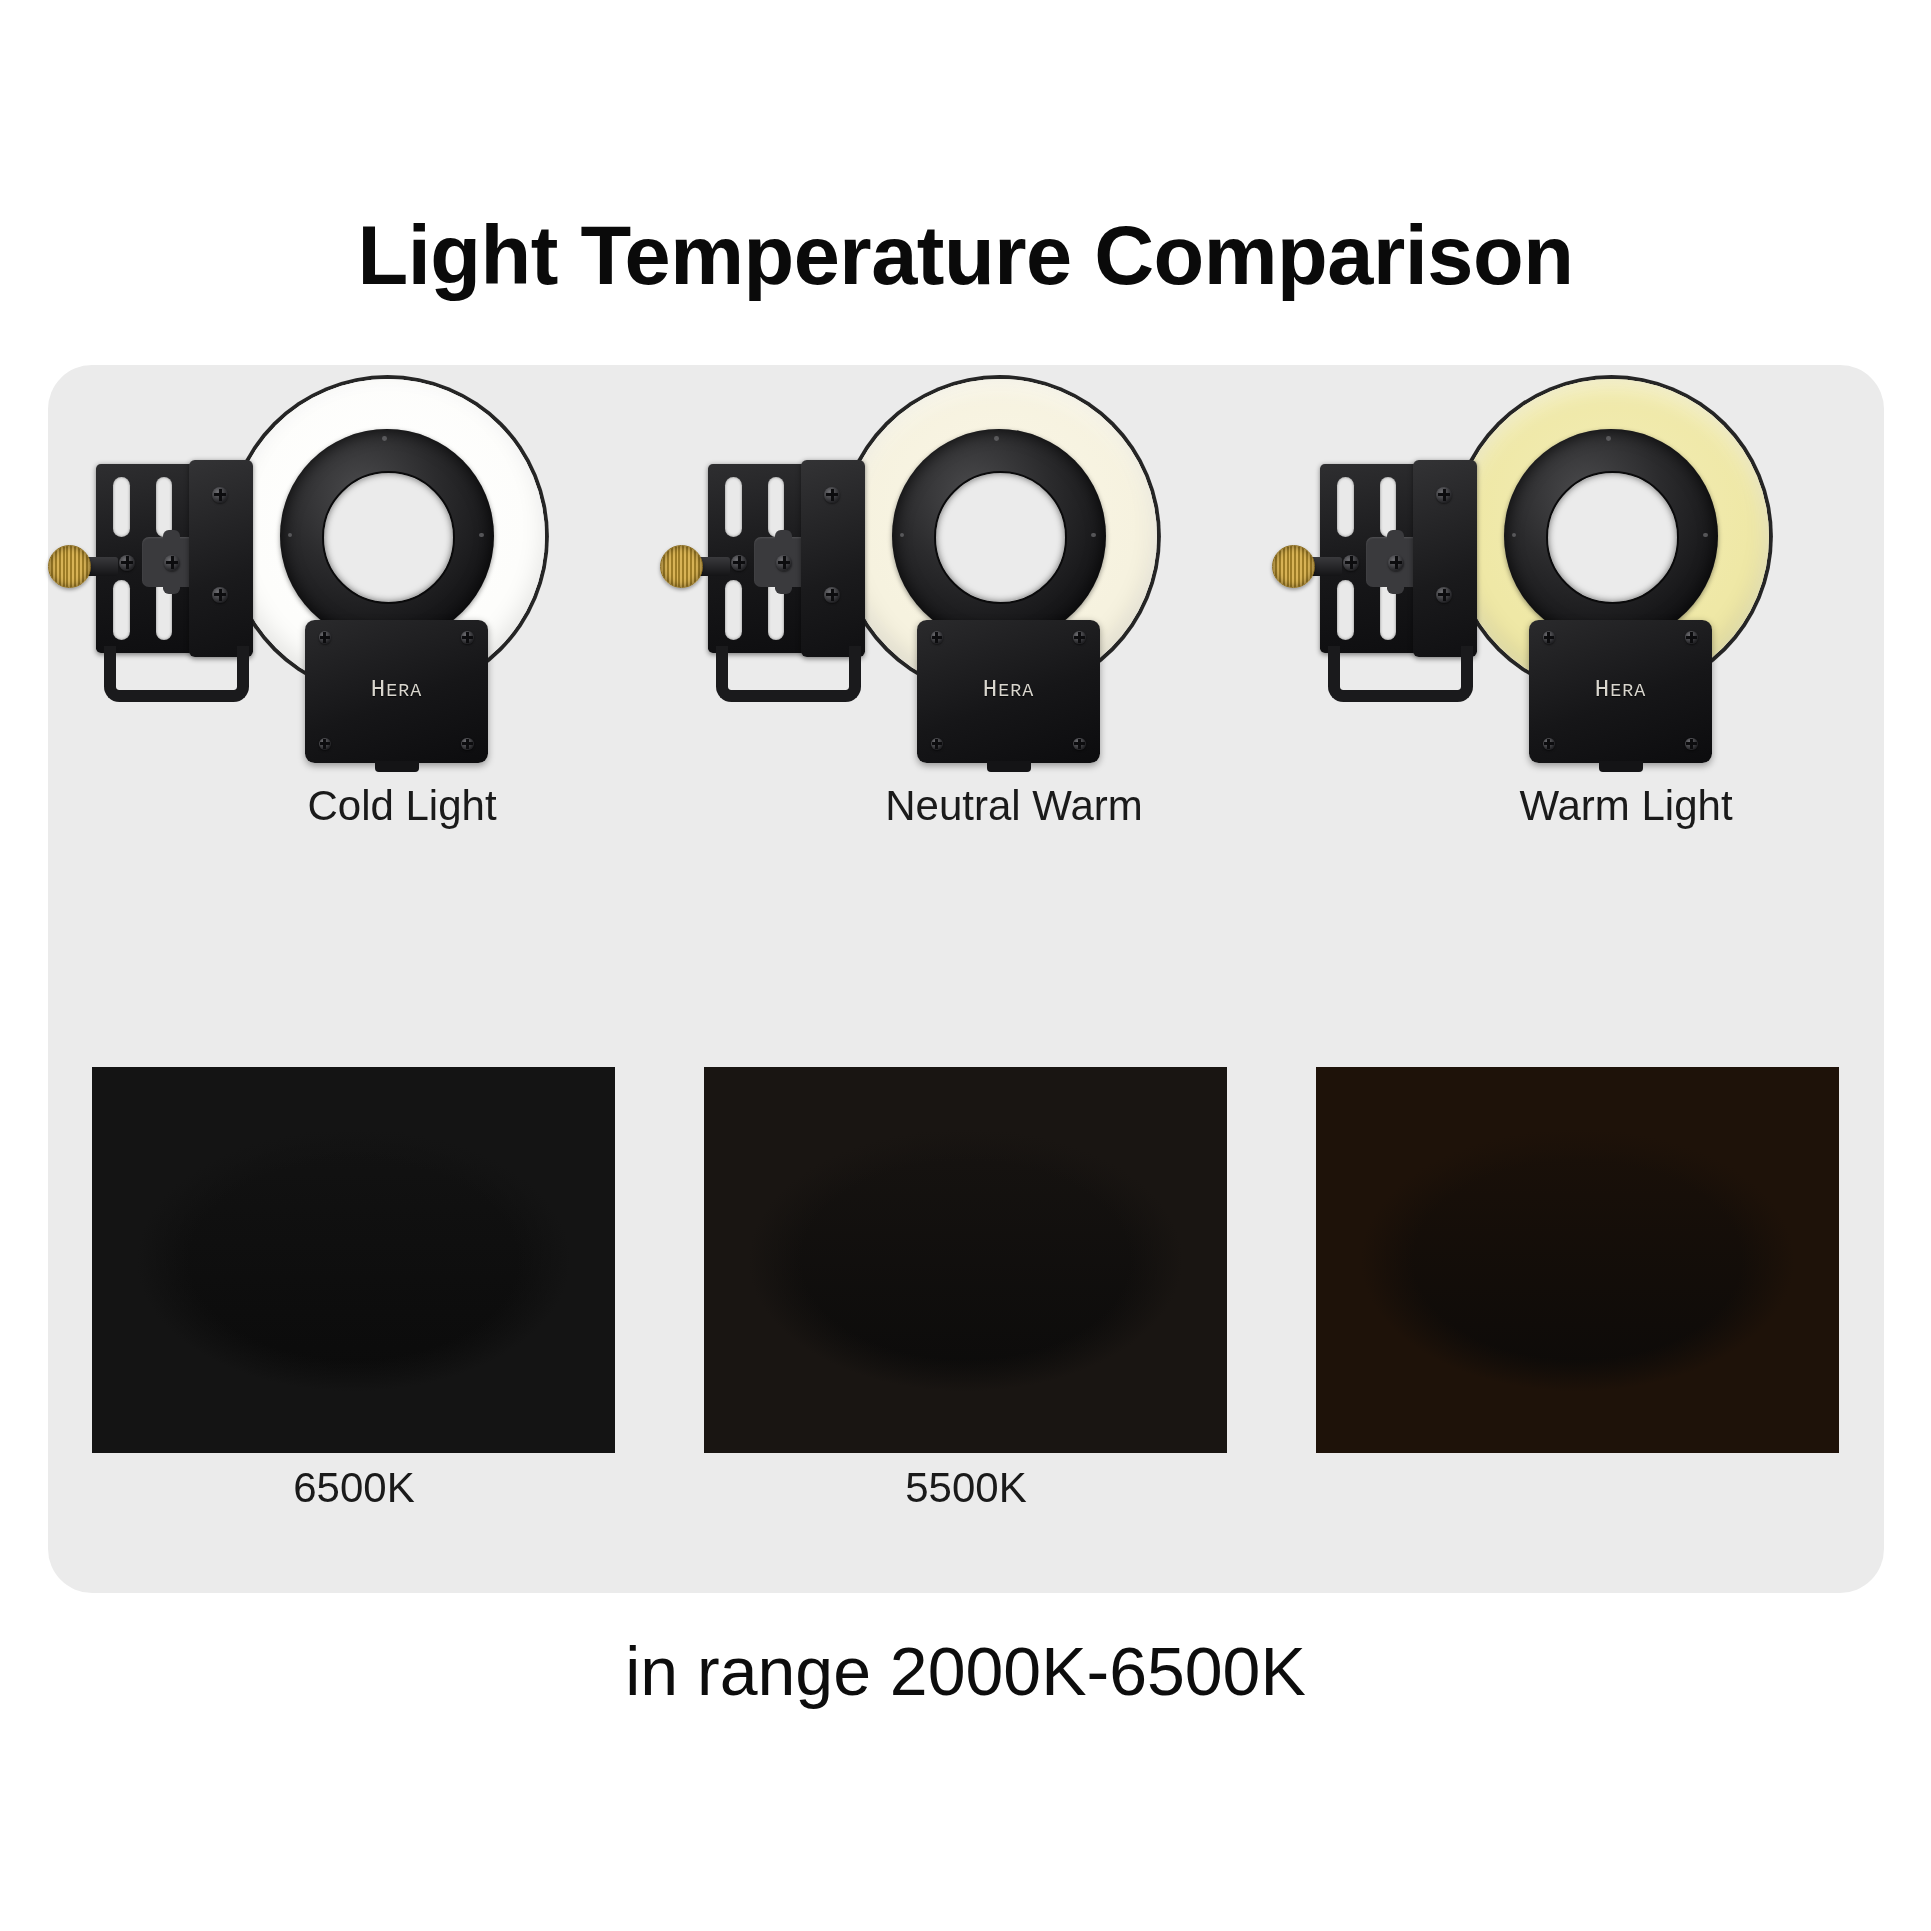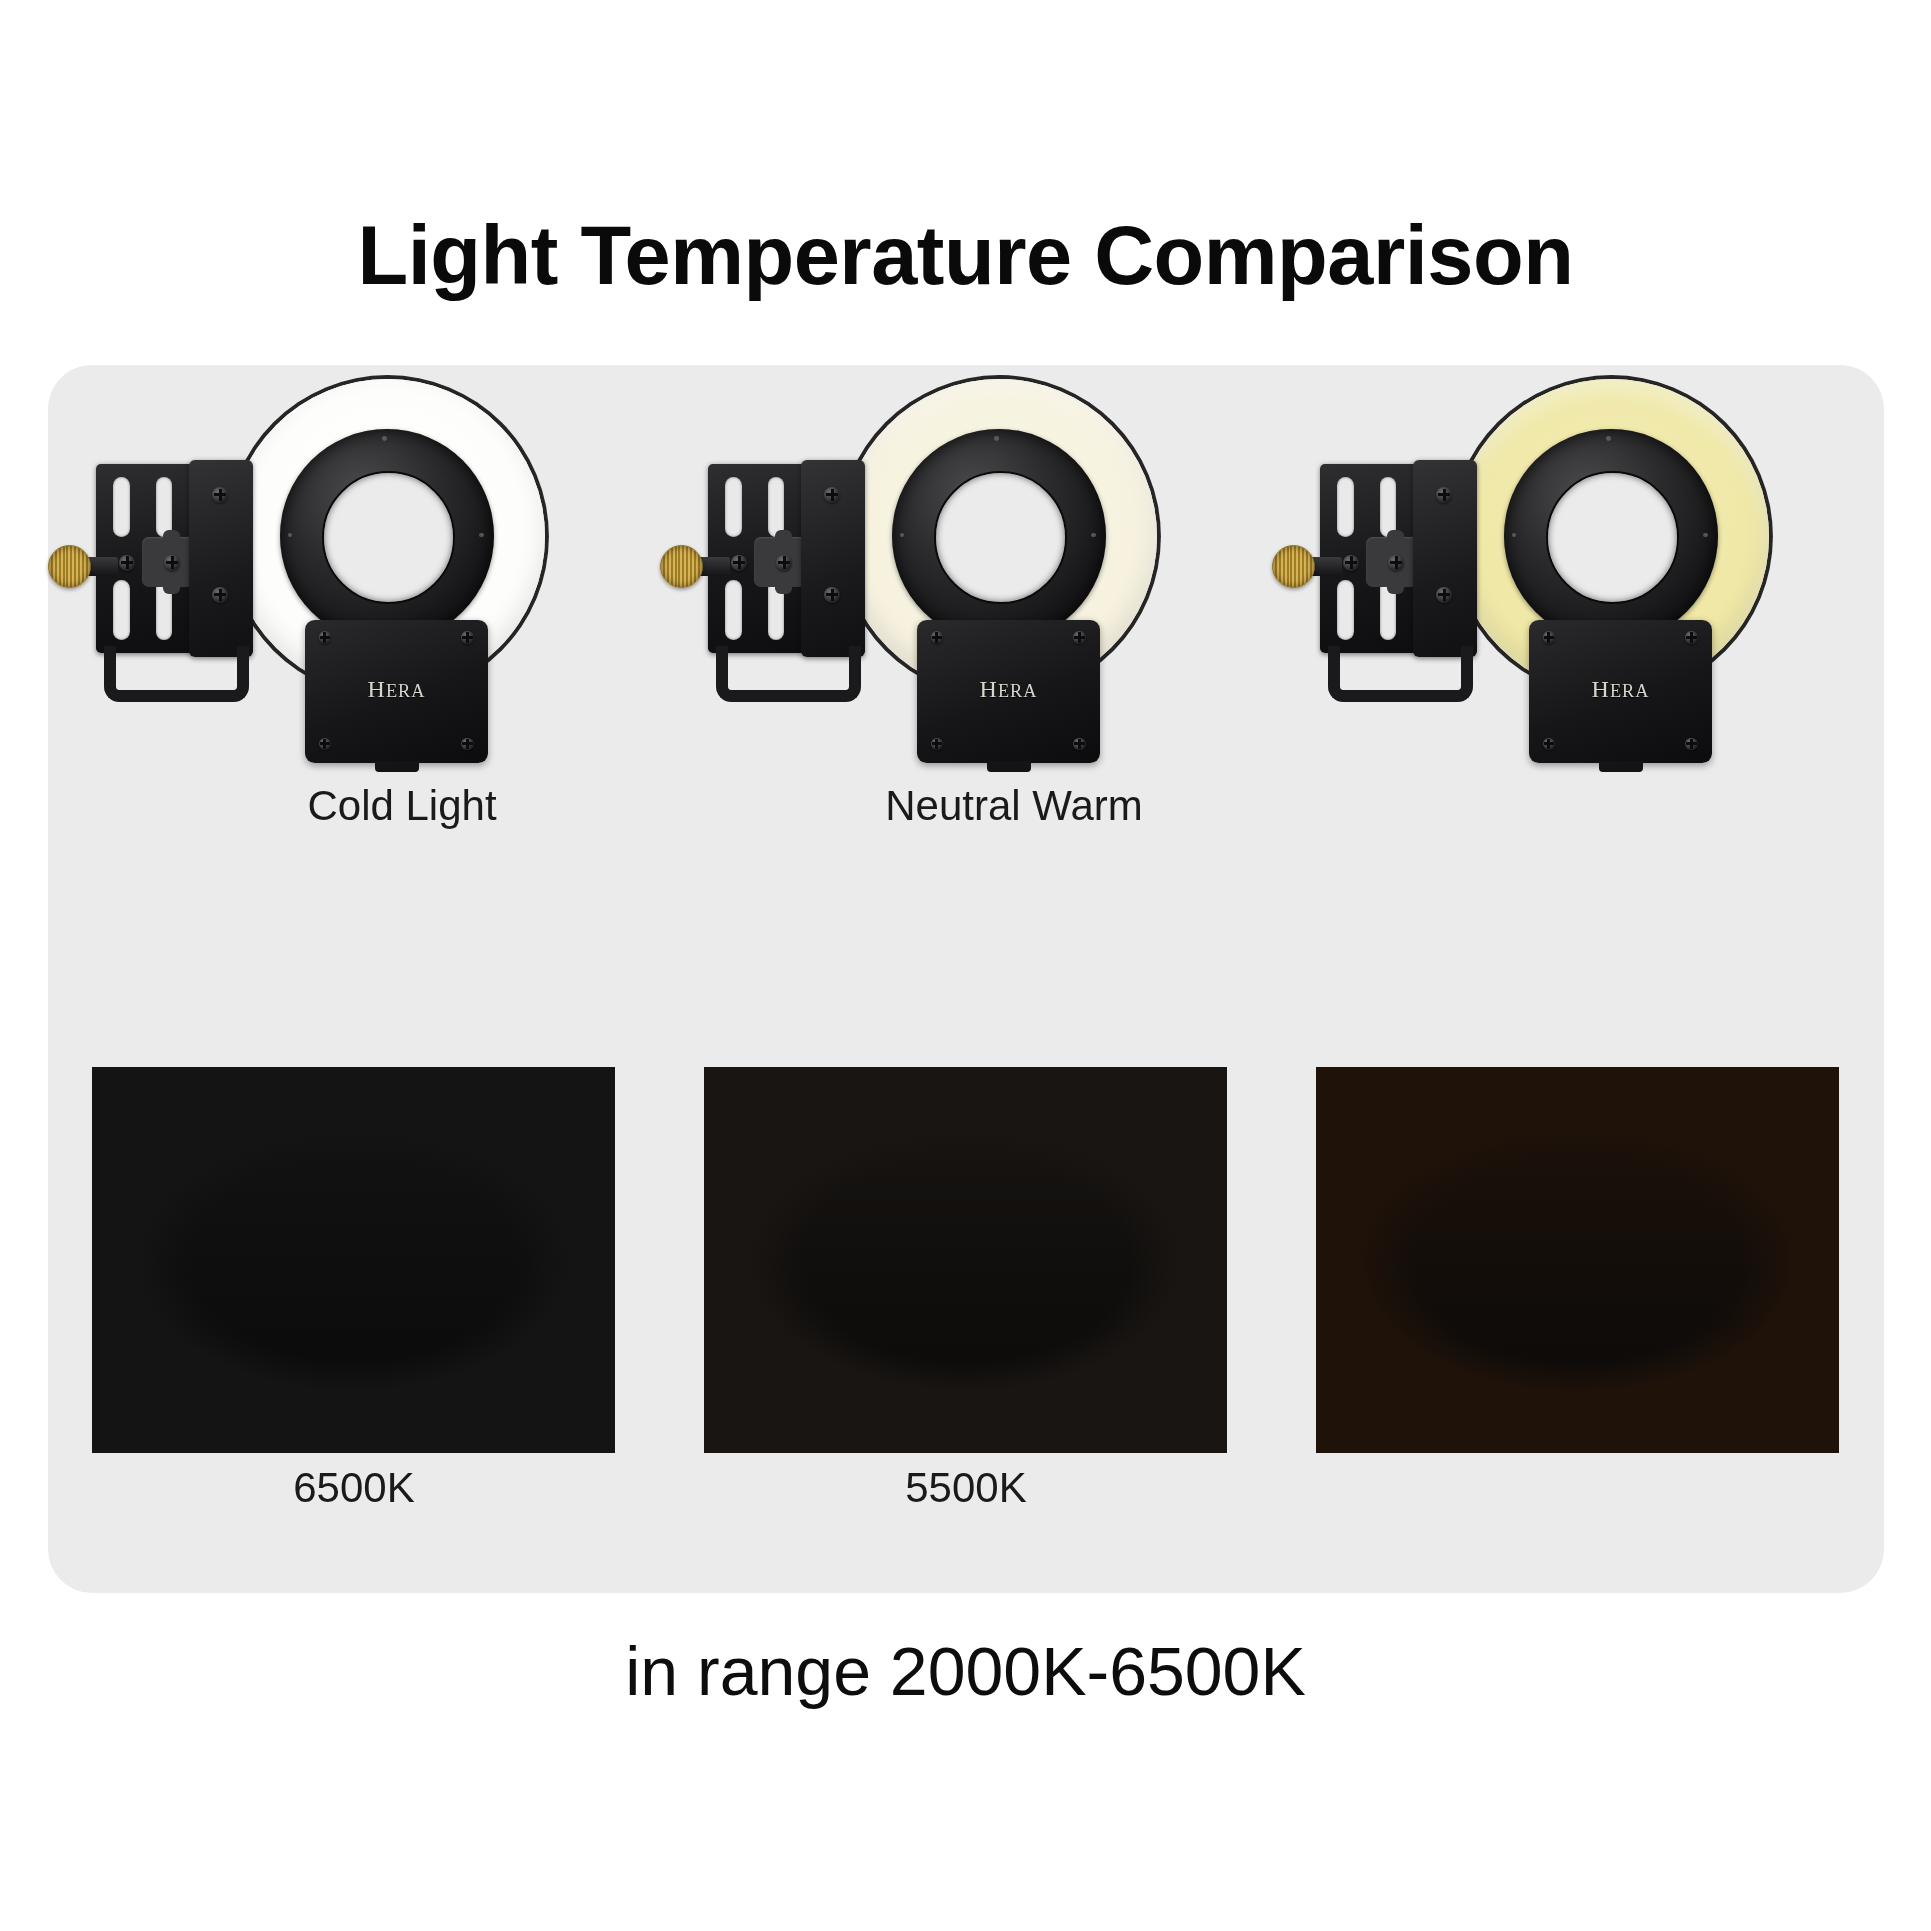--- a/index.html
+++ b/index.html
@@ -74,21 +74,21 @@
           box-sizing:border-box;}
 
   
   .body-plate{position:absolute;left:257px;top:241px;width:183px;height:143px;
           background:linear-gradient(160deg,#2a2a2c,#161618 55%,#0c0c0e);
           border-radius:9.7px;box-shadow:0 2.9px 7.7px rgba(0,0,0,.35);}
   .body-plate .xscrew{width:12.6px;height:12.6px;}
   .body-plate .xscrew::before{left:4.8px;top:1px;width:2.9px;height:10.6px;}
   .body-plate .xscrew::after{left:1px;top:4.8px;width:10.6px;height:2.9px;}
   .logo{position:absolute;left:0;top:56px;width:183px;text-align:center;
-        font-family:Liberation Serif, serif;
+        font-family:Liberation Mono, monospace;
         font-size:24px;color:#d9d6ce;letter-spacing:1px;
         text-shadow:0 1px 1px rgba(0,0,0,.8);}
   .logo .sm{font-size:18.3px;}
   .tab{position:absolute;left:70px;top:141px;width:44px;height:11.6px;
         background:#141416;border-radius:0 0 3.9px 3.9px;}
 
   
   .light-label{position:absolute;left:0;top:417px;width:612px;text-align:center;
         font-size:42px;color:#1a1a1a;margin-left:48px;}
 
@@ -318,20 +318,21 @@
       <div class="body-plate">
         <div class="xscrew" style="left:13.5px;top:11.6px;"></div>
         <div class="xscrew" style="left:156px;top:11.6px;"></div>
         <div class="xscrew" style="left:13.5px;top:118px;"></div>
         <div class="xscrew" style="left:156px;top:118px;"></div>
         <div class="logo"><span>H</span><span class="sm">ERA</span></div>
         <div class="tab"></div>
       </div>
     </div>
 
+    <div class="light-label">Warm Light</div>
 
     <div class="photo">
       <div class="ph-inner" id="ph2">
         <div class="oral">
           <div class="gum-up" style="background: radial-gradient(70% 110% at 50% 100%, rgb(245, 129, 74), rgb(217, 98, 47));"></div>
           <div class="gum-dn" style="background: radial-gradient(70% 110% at 50% 0%, rgb(245, 129, 74), rgb(217, 98, 47));"></div>
           <div class="lipstrip top" style="background: rgb(240, 138, 85);"></div>
           <div class="lipstrip bot" style="background: rgb(240, 138, 85);"></div>
           <div class="teeth-row up">
             <div class="tooth t1" style="background: linear-gradient(rgb(240, 228, 180), rgb(228, 212, 154));"></div>

